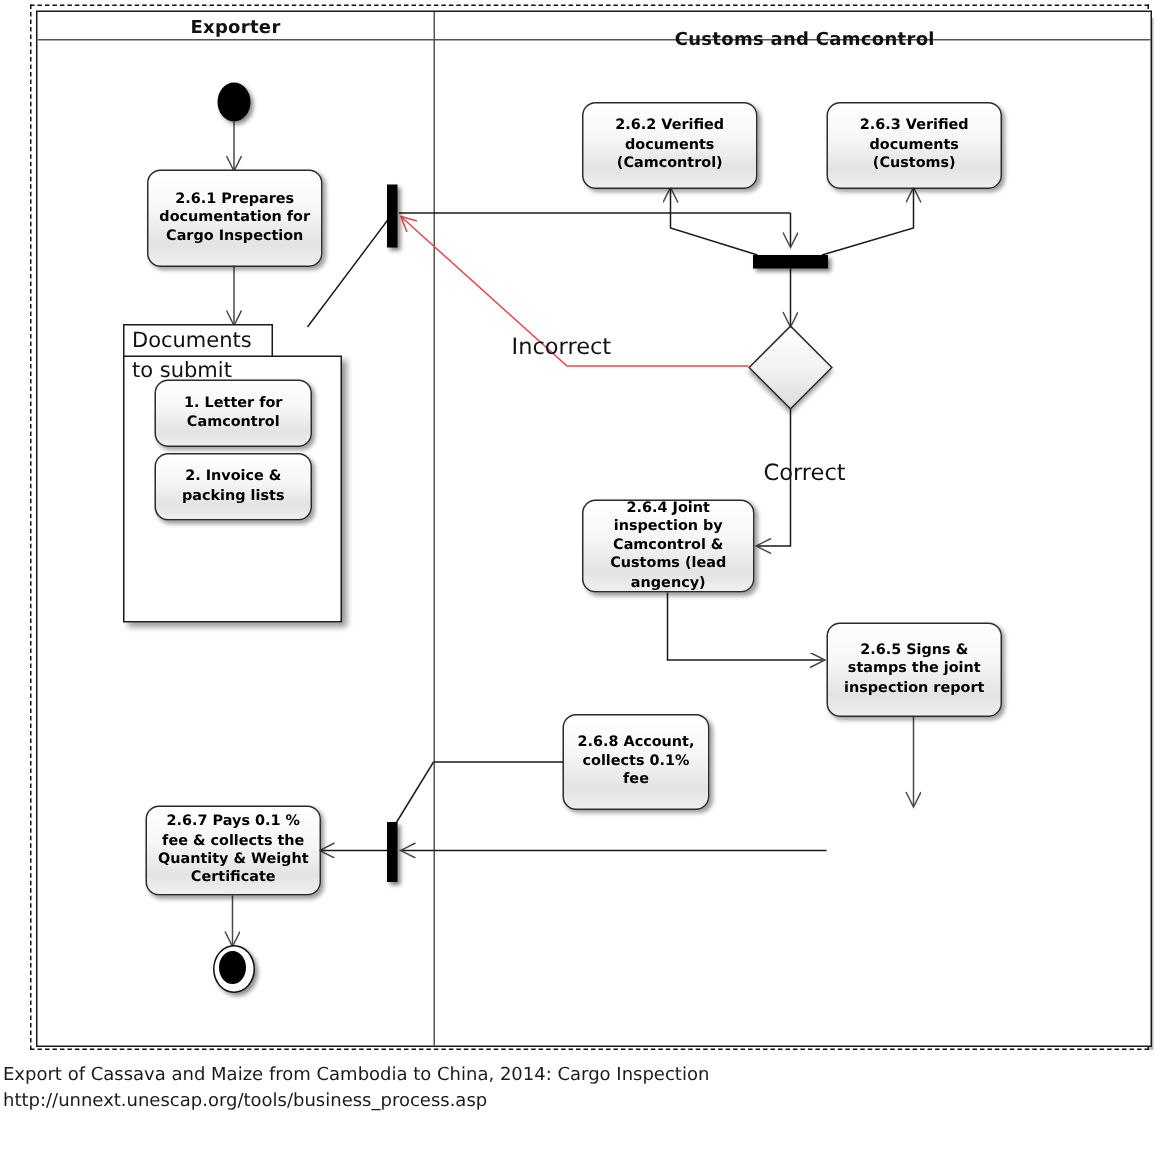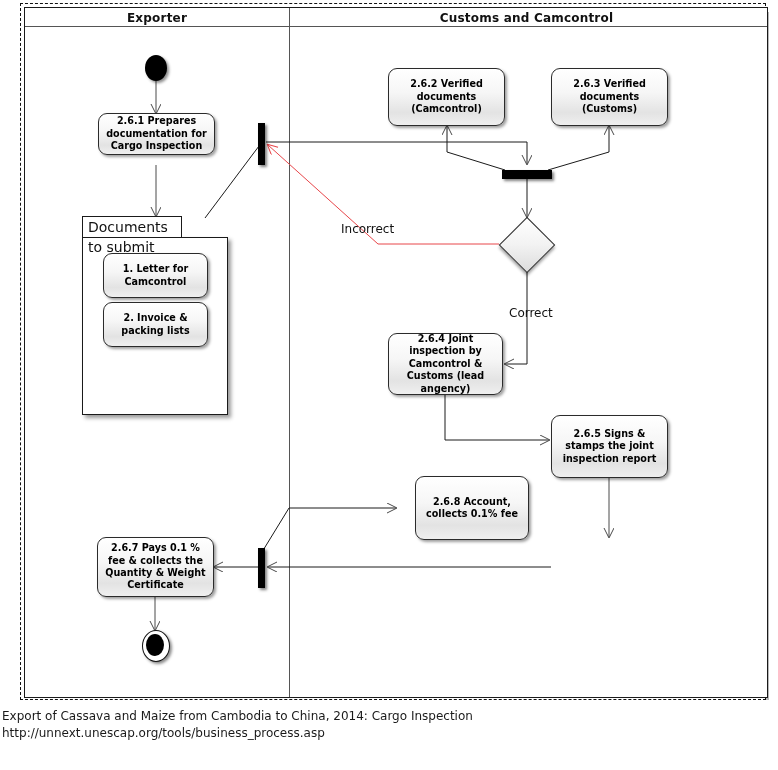--- a/index.html
+++ b/index.html
@@ -31,21 +31,21 @@
   }
   .lane-divider{
     position:absolute;left:289px;top:8px;width:1px;height:689px;background:#555;
   }
   .lane-title{
     position:absolute;top:10px;height:16px;line-height:16px;
     font-size:12px;font-weight:bold;text-align:center;color:#111;
     letter-spacing:.2px;
   }
   #lane-title-exporter{left:25px;width:264px;}
-  #lane-title-customs{left:288px;width:477px;}
+  #lane-title-customs{left:298px;width:477px;margin-top:8px;}
 
   
   .node{
     position:absolute;box-sizing:border-box;
     border:1px solid #2b2b2b;border-radius:9px;
     background:linear-gradient(to bottom,#ffffff 0%,#f6f6f6 42%,#e3e3e3 78%,#efefef 100%);
     box-shadow:2px 2px 3px rgba(0,0,0,.38);
     display:flex;align-items:center;justify-content:center;
     text-align:center;font-size:9.6px;font-weight:bold;line-height:12.4px;
     padding:2px 7px;color:#000;
@@ -95,21 +95,21 @@
   .diamond-wrap{position:absolute;left:499px;top:217px;width:55px;height:55px;}
   .diamond{
     position:absolute;left:8px;top:8px;width:38px;height:38px;
     background:linear-gradient(135deg,#ffffff 0%,#f2f2f2 50%,#dcdcdc 100%);
     border:1px solid #2b2b2b;transform:rotate(45deg);
     box-shadow:2px 2px 3px rgba(0,0,0,.35);
   }
 
   
   .edge-label{
-    position:absolute;font-size:12px;color:#111;white-space:nowrap;
+    position:absolute;font-size:15px;color:#111;white-space:nowrap;
   }
 
   
   #edges{position:absolute;left:0;top:0;width:778px;height:770px;}
 
   
   .caption{
     position:absolute;left:2px;top:708px;width:600px;
     font-size:12px;line-height:17px;color:#1a1a1a;
   }
@@ -169,21 +169,21 @@
       <path d="M155,597 L155,630" marker-end="url(#ah)"></path>
     </g>
 
     <g fill="none" stroke="#e8464a" stroke-width="1">
       <path d="M499,244 L378,244 L268,145" marker-end="url(#ahr)"></path>
     </g>
   </svg>
 
   <div class="start-node"></div>
 
-  <div class="node" style="left:98px;top:113px;width:117px;height:42px;">
+  <div class="node" style="left:98px;top:113px;width:117px;height:65px;">
     <span>2.6.1 Prepares documentation for Cargo Inspection</span>
   </div>
 
   <div class="pkg-body"></div>
   <div class="pkg-tab">Documents to submit</div>
 
   <div class="node" style="left:103px;top:253px;width:105px;height:45px;z-index:5;">
     <span>1. Letter for Camcontrol</span>
   </div>
   <div class="node" style="left:103px;top:302px;width:105px;height:45px;z-index:5;">
@@ -209,21 +209,21 @@
   <div class="edge-label" style="left:509px;top:306px;">Correct</div>
 
   <div class="node" style="left:388px;top:333px;width:115px;height:62px;justify-content:flex-end;">
     <span>2.6.4 Joint inspection by Camcontrol &amp; Customs (lead angency)</span>
   </div>
 
   <div class="node" style="left:551px;top:415px;width:117px;height:63px;">
     <span>2.6.5 Signs &amp; stamps the joint inspection report</span>
   </div>
 
-  <div class="node" style="left:415px;top:476px;width:114px;height:64px;">
+  <div class="node" style="left:375px;top:476px;width:98px;height:64px;">
     <span>2.6.8 Account, collects 0.1% fee</span>
   </div>
 
 
   <div class="bar-v" style="left:258px;top:548px;width:7px;height:40px;"></div>
 
   <div class="node" style="left:97px;top:537px;width:117px;height:60px;">
     <span>2.6.7 Pays 0.1 % fee &amp; collects the Quantity &amp; Weight Certificate</span>
   </div>
 

